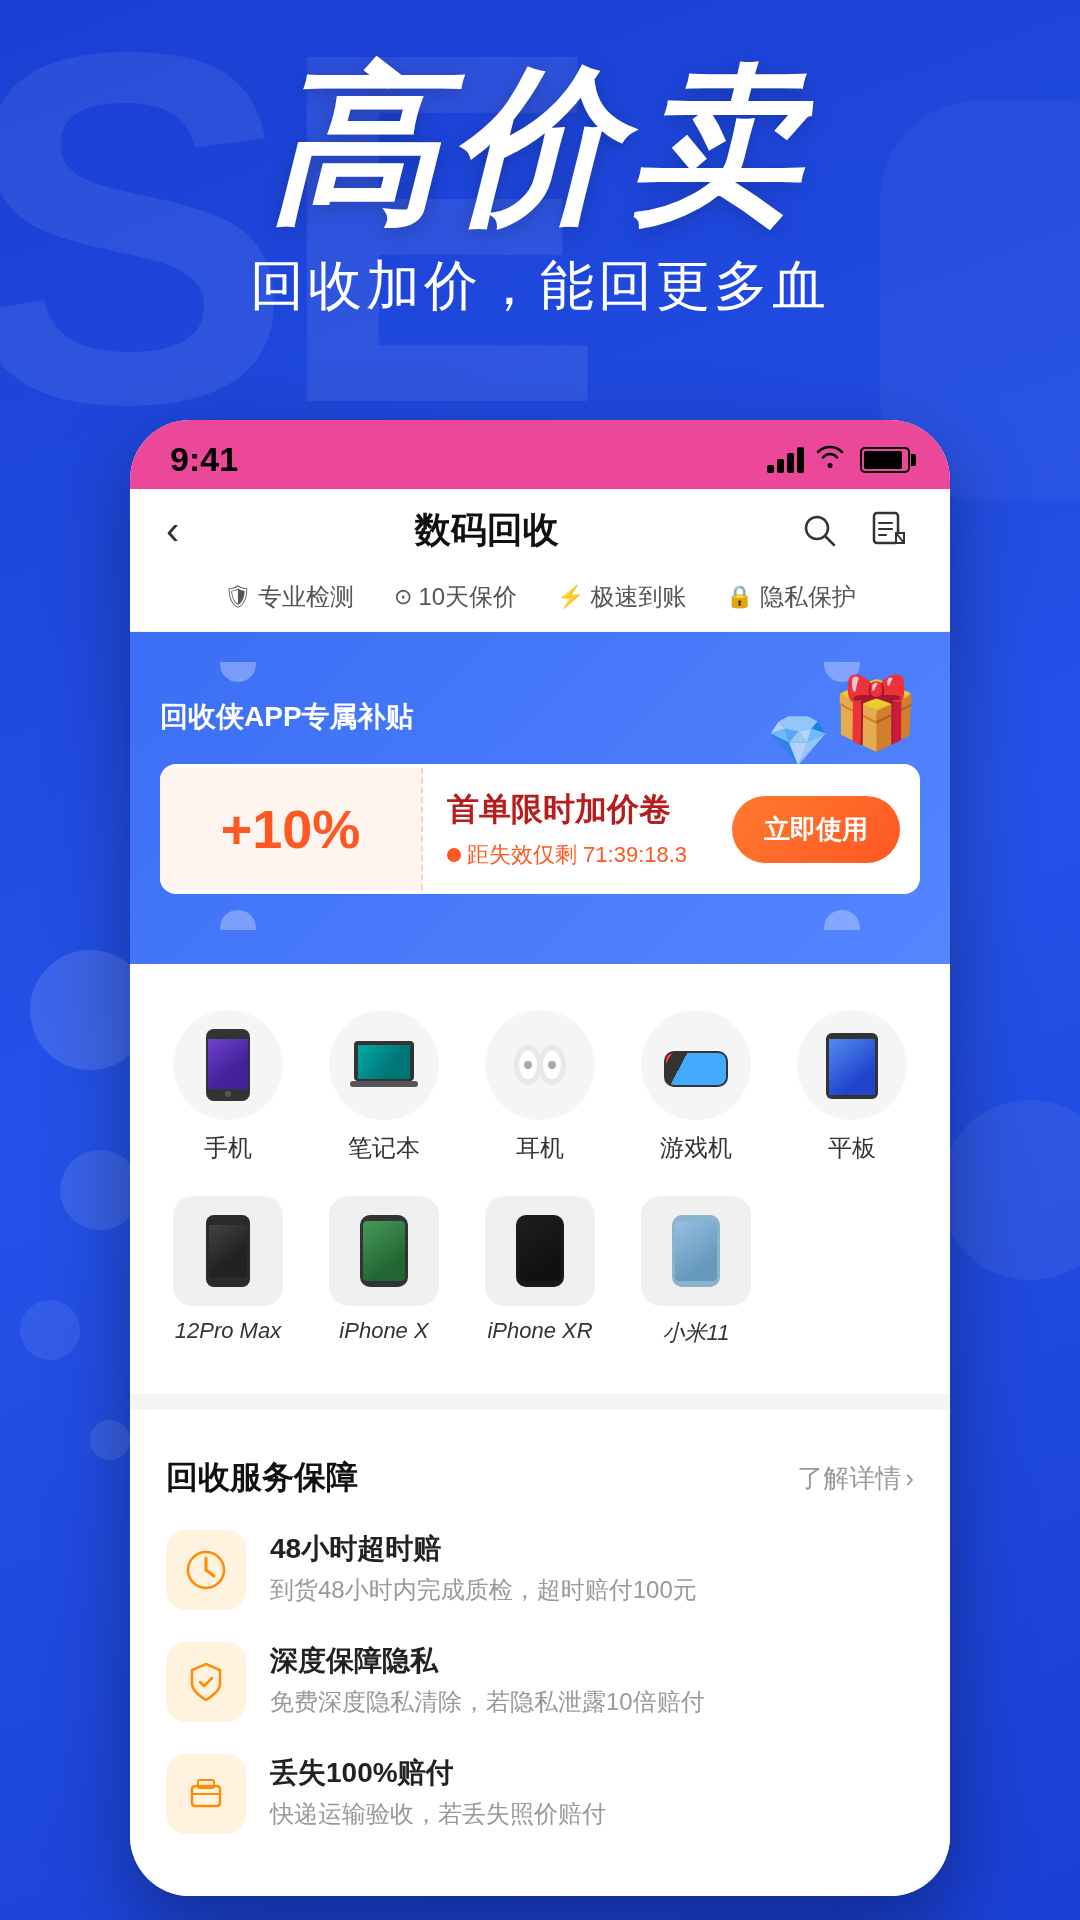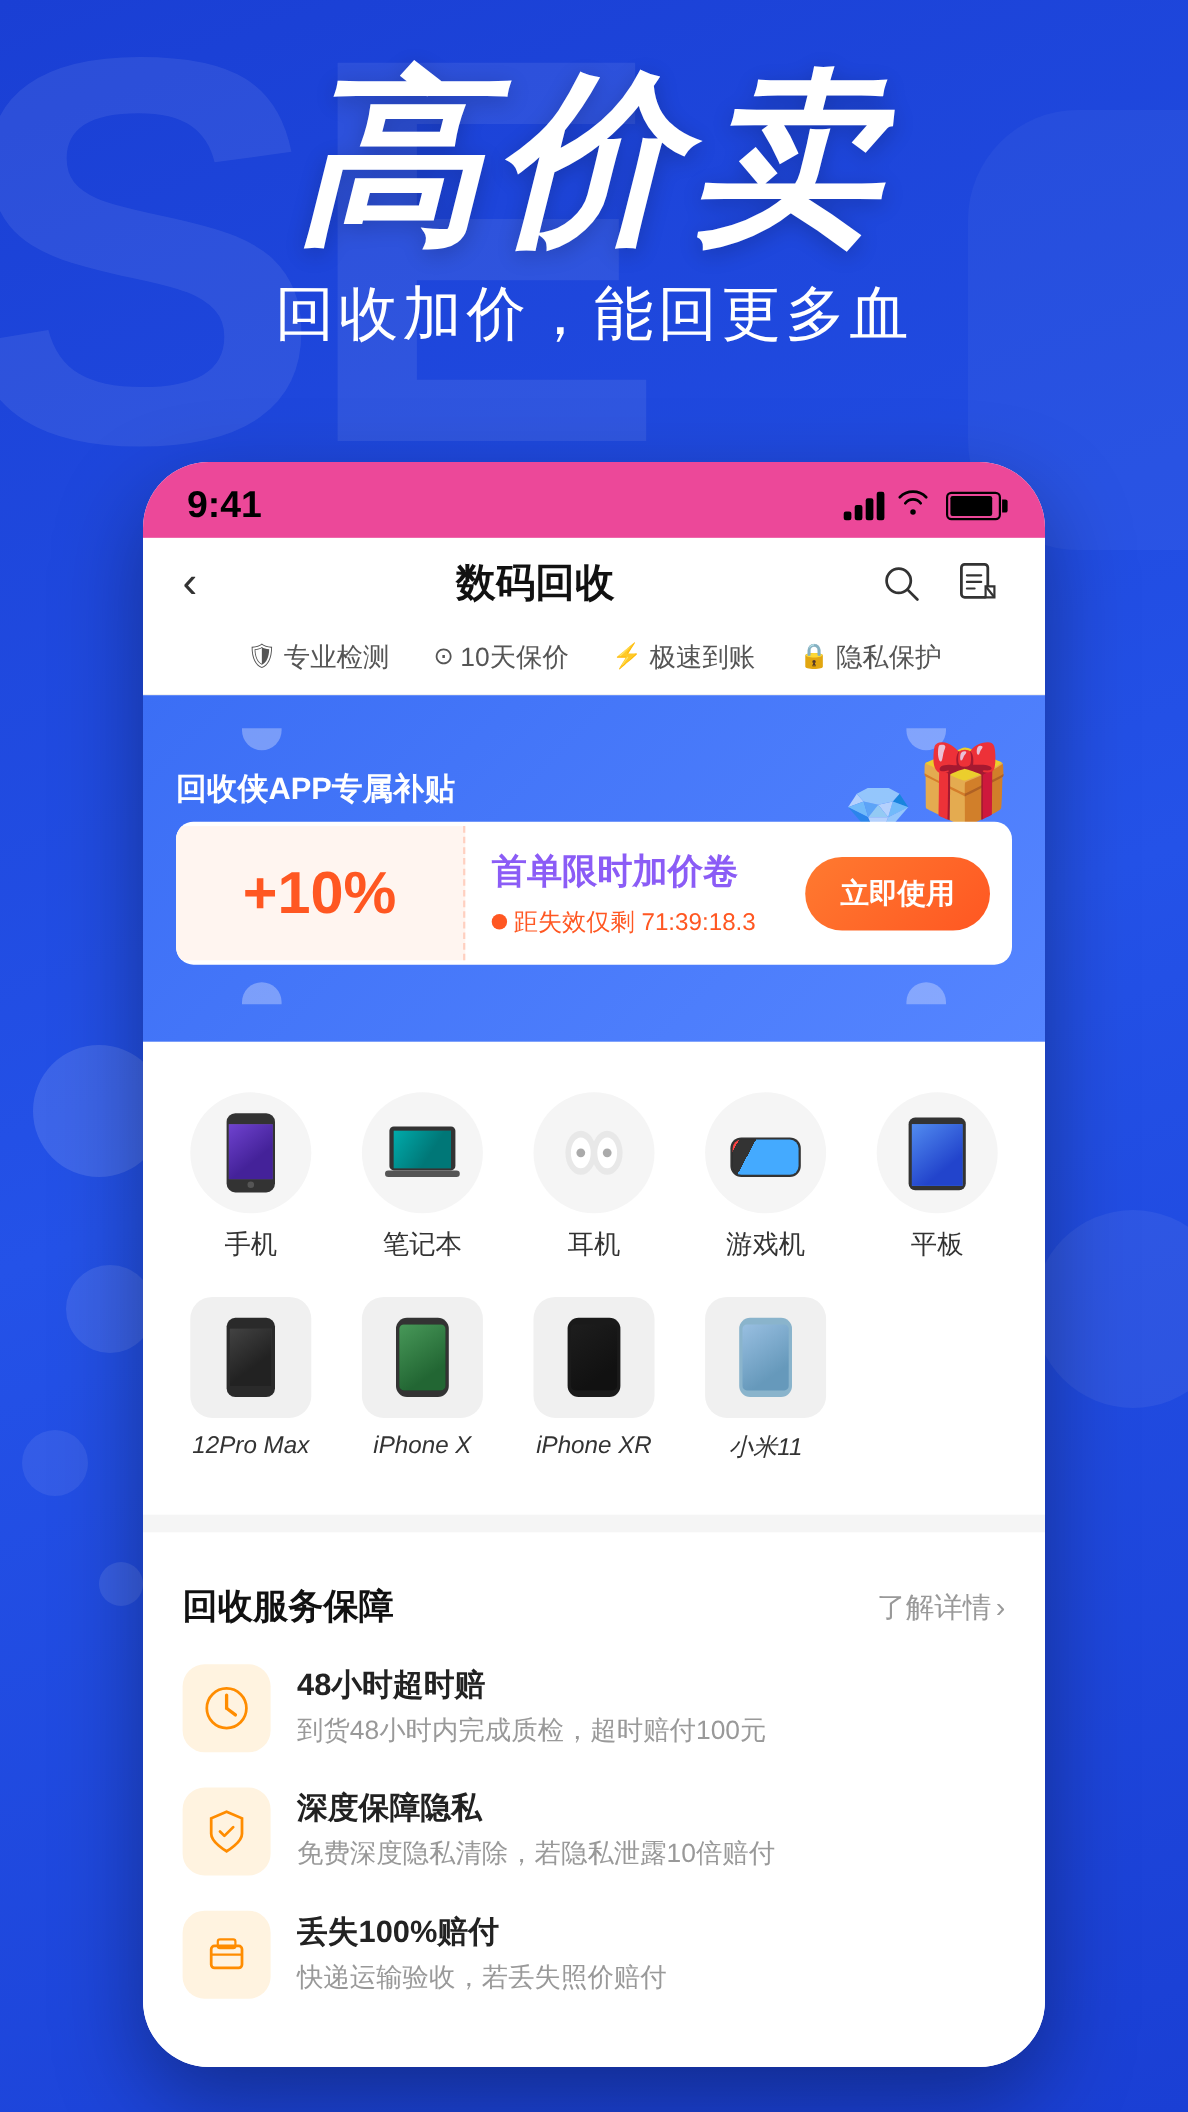--- a/index.html
+++ b/index.html
@@ -210,21 +210,21 @@
       margin: 0;
       padding: 30px 30px 34px;
       position: relative;
       overflow: hidden;
     }
 
     .banner-label {
       font-size: 28px;
       color: white;
       font-weight: 600;
-      margin-bottom: 11px;
+      margin-bottom: 28px;
     }
 
     .coupon-card {
       background: white;
       border-radius: 16px;
       display: flex;
       align-items: center;
       overflow: hidden;
       position: relative;
     }
@@ -245,21 +245,21 @@
     }
 
     .coupon-right {
       flex: 1;
       padding: 24px 24px;
     }
 
     .coupon-title {
       font-size: 32px;
       font-weight: 700;
-      color: #8b5cf6;
+      color: #b91c1c;
     }
 
     .coupon-timer {
       display: flex;
       align-items: center;
       gap: 6px;
       margin-top: 8px;
       font-size: 22px;
       color: #ff5722;
     }

